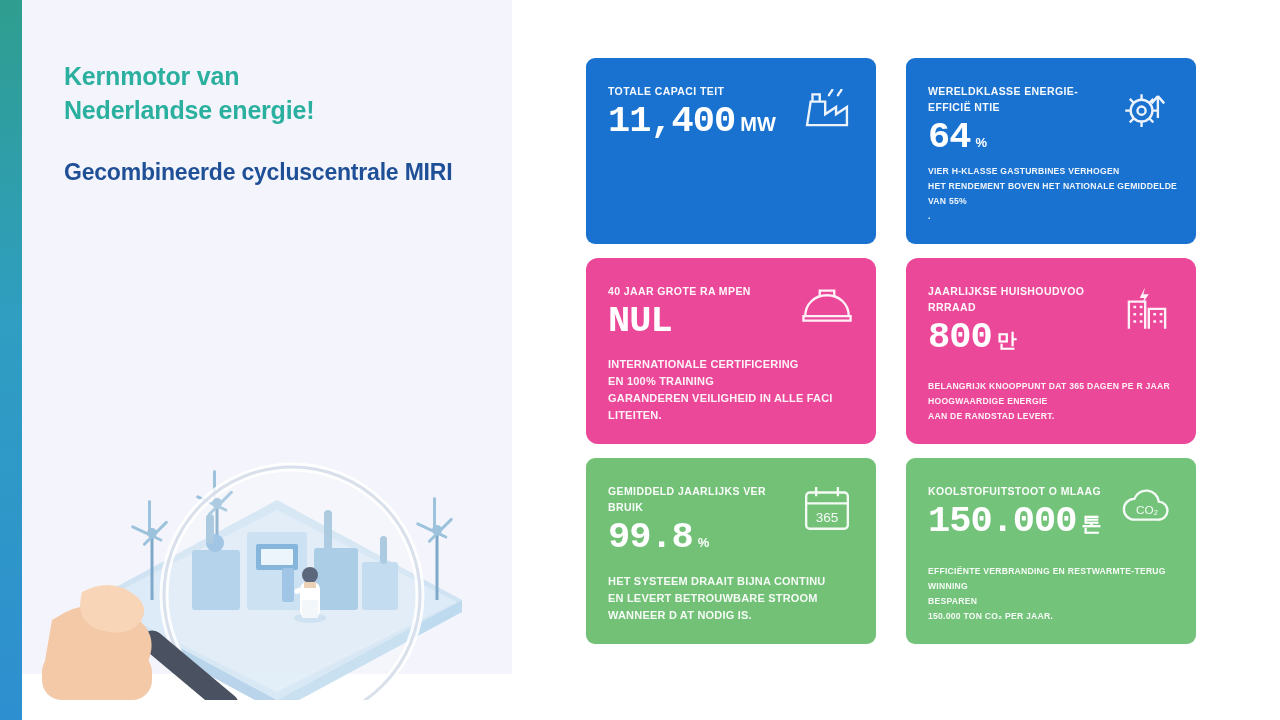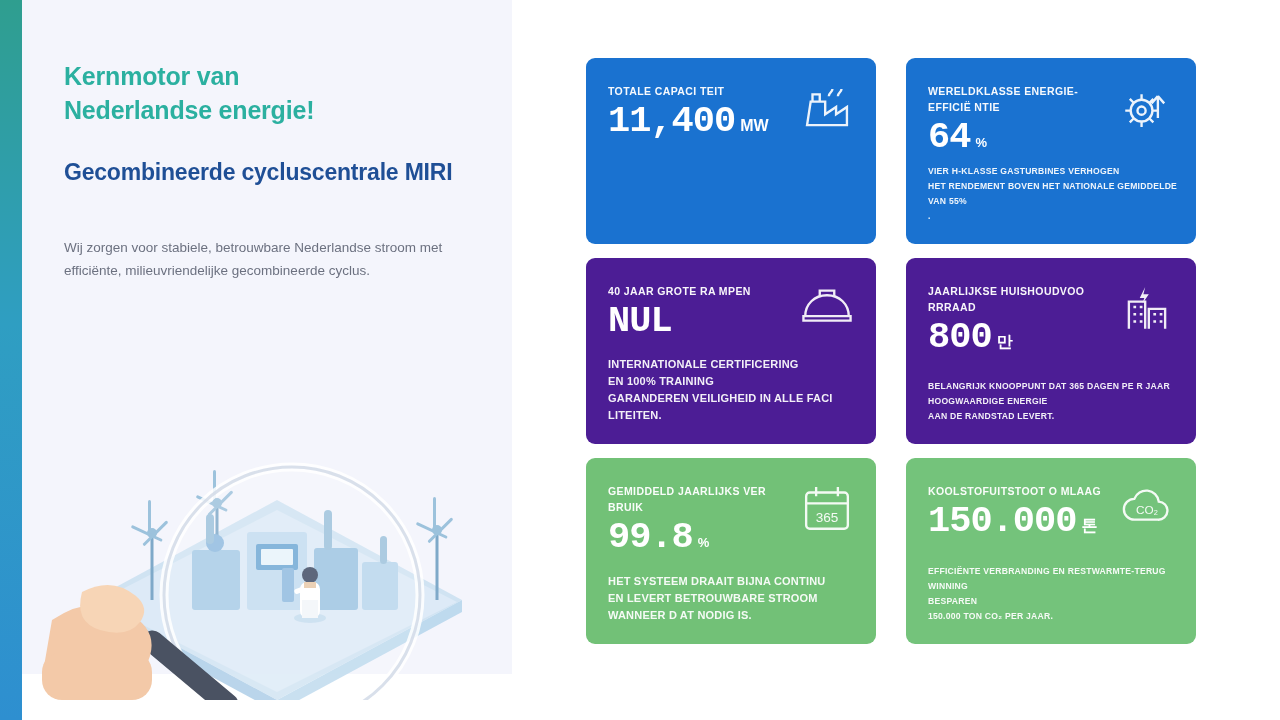--- a/index.html
+++ b/index.html
@@ -67,52 +67,51 @@
     line-height: 1.5; text-transform: uppercase;
     max-width: 175px; opacity: 0.96;
   }
   .card .value-row {
     display: flex; align-items: baseline; gap: 5px;
     margin-top: 2px;
   }
   .card .value {
     font-size: 37px; font-weight: bold; letter-spacing: -1px; line-height: 1.05; font-family: Liberation Mono, monospace;
   }
-  .card .unit { font-size: 16px; font-weight: bold; }
+  .card .unit { font-size: 20px; font-weight: bold; }
   .card .unit.small { font-size: 13px; }
   .card .desc {
     position: absolute; left: 22px; right: 18px; bottom: 20px;
     font-size: 8.6px; font-weight: bold; letter-spacing: 0.25px;
     line-height: 1.75; text-transform: uppercase; opacity: 0.93;
     white-space: pre-line;
   }
   .card .desc.lg { font-size: 11px; line-height: 1.55; letter-spacing: 0.2px; margin-top: 36px; }
   .card-icon {
     position: absolute; right: 20px; top: 20px;
     width: 58px; height: 58px; opacity: 0.92;
   }
   .blue   { background: #1a72d0; }
-  .teal   { background: #4c1d95; }
+  .teal   { background: #ec4899; border-radius: 12px; }
   .green  { background: #72c177; }
   .green2 { background: #74c37b; }
 </style>
 </head>
 <body>
 
 <div class="page">
 
   <div class="left-rail"></div>
 
   <div class="left-panel">
     <div class="headline-1">
       <div>Kernmotor van</div>
       <div>Nederlandse energie!</div>
     </div>
     <div class="headline-2">Gecombineerde cycluscentrale MIRI</div>
-    <div class="subtext">Wij zorgen voor stabiele, betrouwbare Nederlandse stroom met efficiënte, milieuvriendelijke gecombineerde cyclus.</div>
 
     <svg class="illus" viewBox="0 0 470 400">
 
       <g opacity="0.95">
         <polygon points="235,200 420,300 235,400 50,300" fill="#cfe3f2"></polygon>
         <polygon points="235,210 415,302 235,392 55,302" fill="#dceaf7"></polygon>
         <polygon points="50,300 235,400 235,412 50,312" fill="#a9cbe6"></polygon>
         <polygon points="420,300 235,400 235,412 420,312" fill="#bcd9ee"></polygon>
       </g>
 

